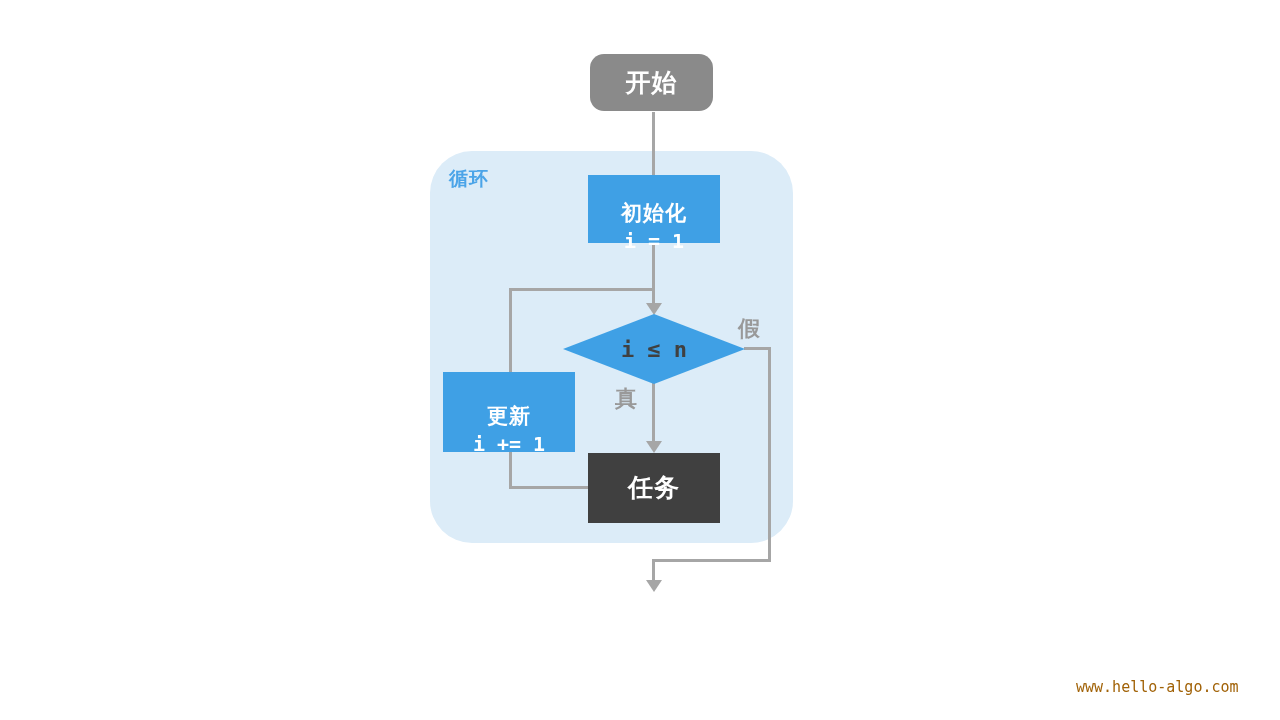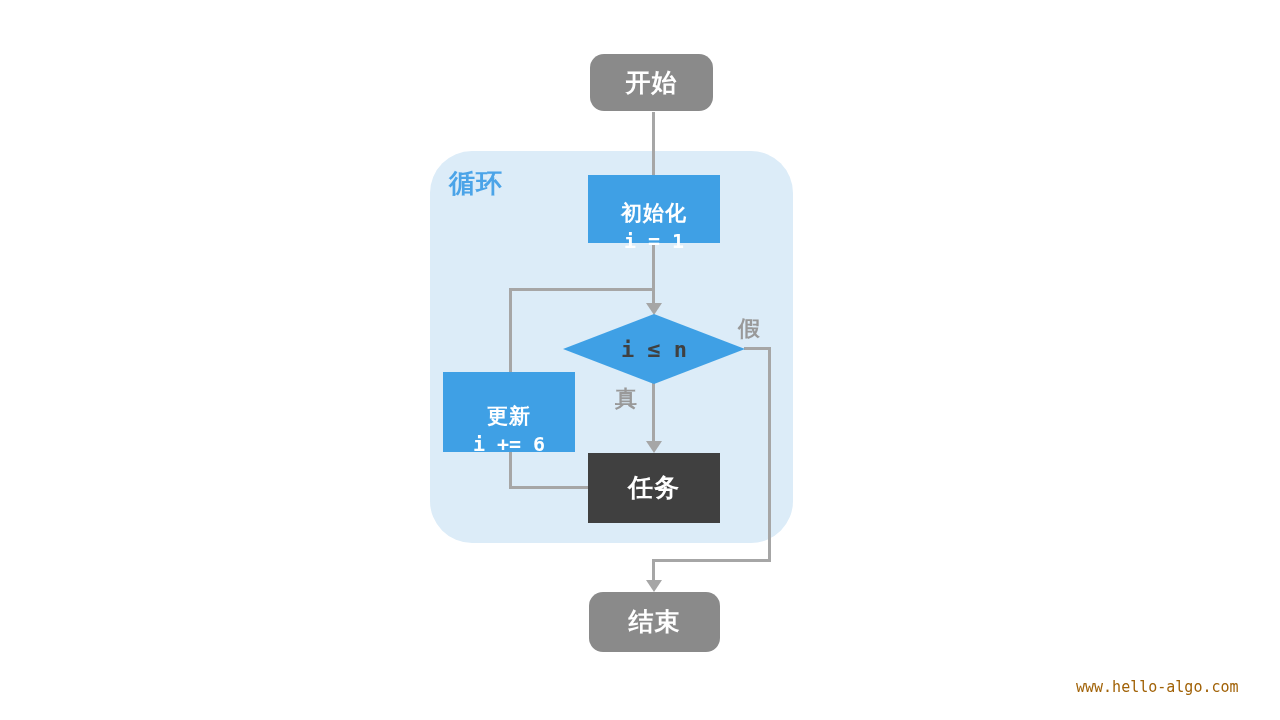--- a/index.html
+++ b/index.html
@@ -14,21 +14,21 @@
   .loop-container {
     position: absolute;
     left: 430px; top: 151px;
     width: 363px; height: 392px;
     background: #dcecf8;
     border-radius: 42px;
   }
   .loop-label {
     position: absolute;
     left: 449px; top: 166px;
-    font-size: 26px;
+    font-size: 19px;
     font-weight: bold;
     color: #4ba4e8;
     letter-spacing: 1px;
   }
   .node {
     position: absolute;
     display: flex;
     flex-direction: column;
     align-items: center;
     justify-content: center;
@@ -130,26 +130,23 @@
     <span class="node-title-sm">初始化</span>
     <span class="node-code">i = 1</span>
   </div>
 
   <div class="diamond">
     <span class="node-code">i ≤ n</span>
   </div>
 
   <div class="node node-blue" style="left:443px; top:372px; width:132px; height:80px;">
     <span class="node-title-sm">更新</span>
-    <span class="node-code">i += 6</span>
+    <span class="node-code">i += 1</span>
   </div>
 
   <div class="node node-green" style="left:588px; top:453px; width:132px; height:70px;">
     <span class="node-title-lg">任务</span>
   </div>
 
-  <div class="node node-gray" style="left:589px; top:592px; width:131px; height:60px;">
-    <span class="node-title-lg">结束</span>
-  </div>
 
   <div class="watermark">www.hello-algo.com</div>
 
 </div>
 
 </body></html>

